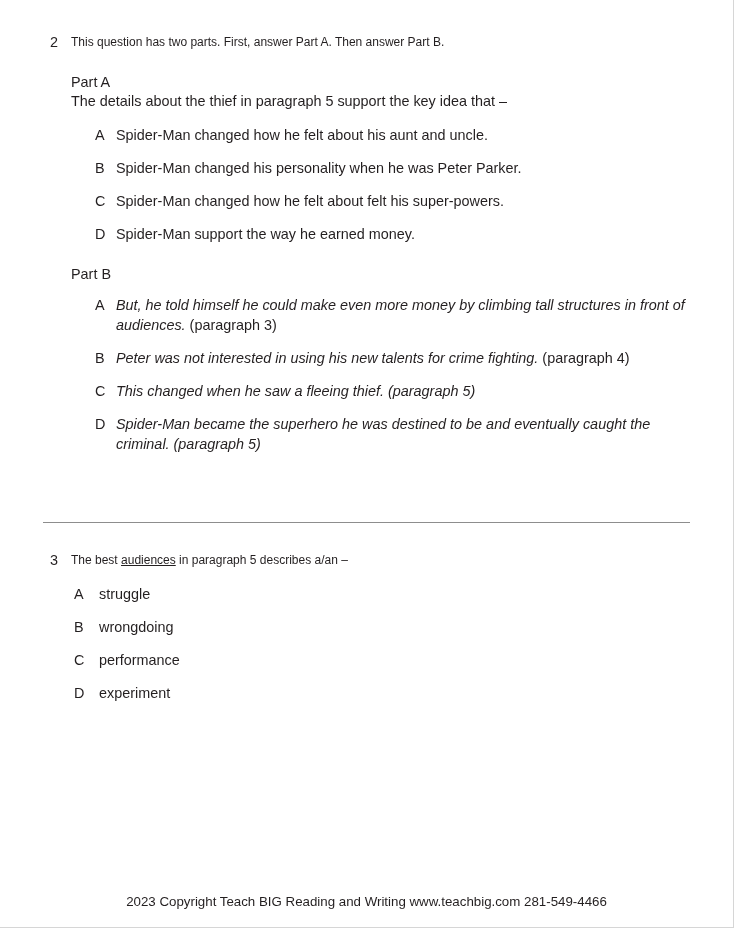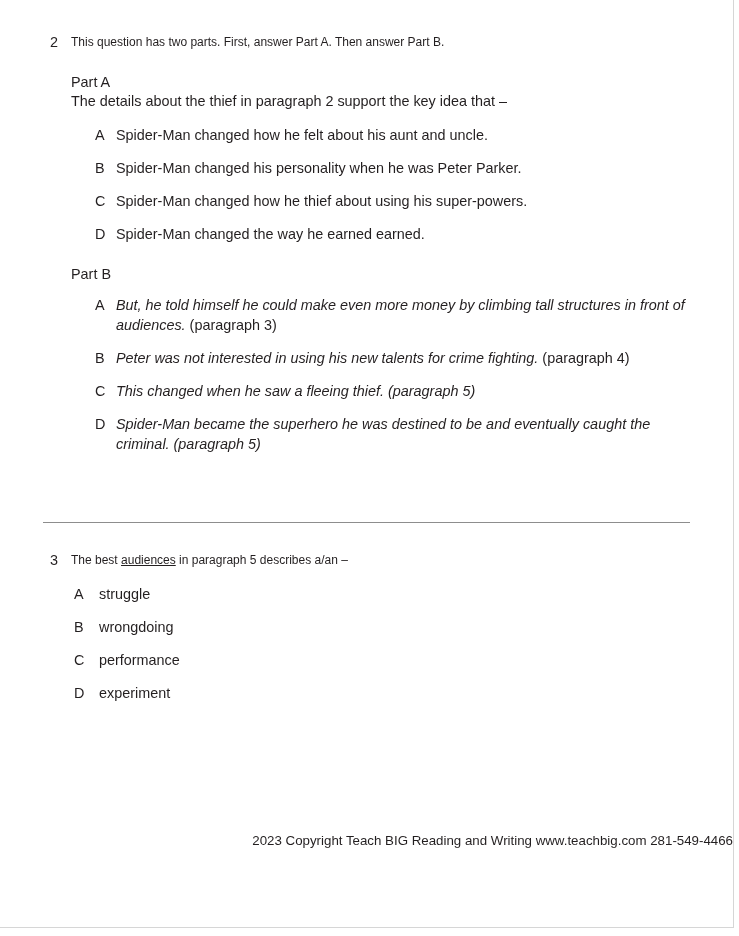--- a/index.html
+++ b/index.html
@@ -125,60 +125,60 @@
     top: 522px;
     width: 647px;
     height: 1px;
     background: #8d8d8d;
   }
 
   
   .footer {
     position: absolute;
     left: 0;
-    top: 832px;
+    top: 893px;
     width: 733px;
-    text-align: right;
+    text-align: center;
     font-size: 13.3px;
     line-height: 18px;
   }
 </style>
 </head>
 <body>
 
 <div class="page">
   <div class="content">
 
     <div class="question" id="question-2">
 
       <div class="q-row">
         <div class="q-number">2</div>
         <div class="q-stem">This question has two parts. First, answer Part A. Then answer Part B.</div>
       </div>
 
       <div class="part-block">
         <div class="part-label">Part A</div>
-        <div class="part-stem">The details about the thief in paragraph 2 support the key idea that –</div>
+        <div class="part-stem">The details about the thief in paragraph 5 support the key idea that –</div>
 
         <div class="choices">
           <div class="choice">
             <span class="choice-letter">A</span>
             <span class="choice-text">Spider-Man changed how he felt about his aunt and uncle.</span>
           </div>
           <div class="choice">
             <span class="choice-letter">B</span>
             <span class="choice-text">Spider-Man changed his personality when he was Peter Parker.</span>
           </div>
           <div class="choice">
             <span class="choice-letter">C</span>
-            <span class="choice-text">Spider-Man changed how he thief about using his super-powers.</span>
+            <span class="choice-text">Spider-Man changed how he felt about felt his super-powers.</span>
           </div>
           <div class="choice">
             <span class="choice-letter">D</span>
-            <span class="choice-text">Spider-Man changed the way he earned earned.</span>
+            <span class="choice-text">Spider-Man support the way he earned money.</span>
           </div>
         </div>
       </div>
 
       <div class="part-block">
         <div class="part-label">Part B</div>
 
         <div class="choices tight">
           <div class="choice">
             <span class="choice-letter">A</span>

